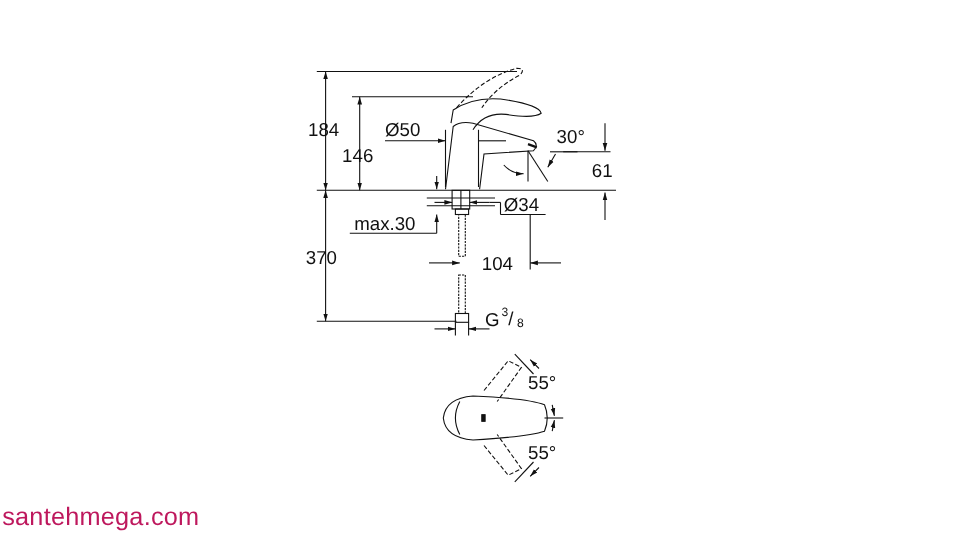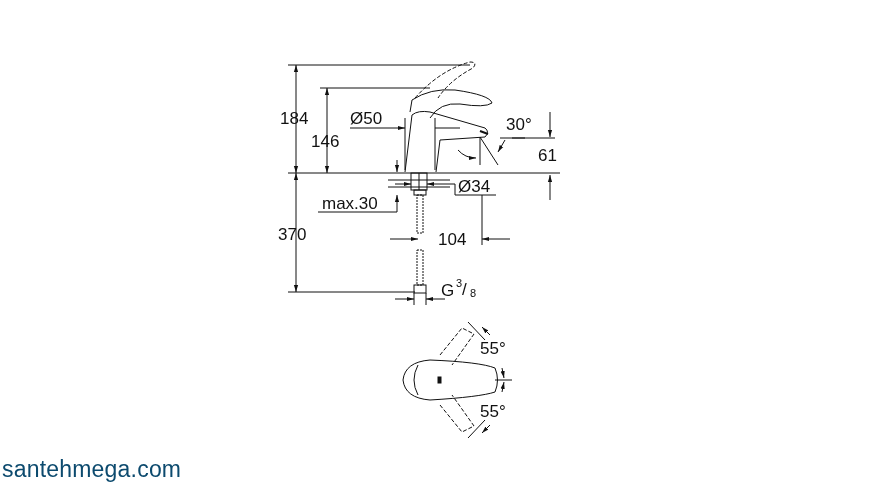--- a/index.html
+++ b/index.html
@@ -1,20 +1,20 @@
 <!DOCTYPE html>
 <html><head>
 <meta charset="utf-8">
 <style>
   html, body { margin:0; padding:0; background:#ffffff; }
   body { width:880px; height:500px; position:relative; overflow:hidden; font-family:"Liberation Sans", sans-serif; }
   svg { position:absolute; left:0; top:0; }
   .dim { font-family:"Liberation Sans", sans-serif; font-size:17px; fill:#111; }
   .small { font-size:11px; }
-  .watermark { position:absolute; left:2px; top:456px; font-size:23px; color:#0c4a6e; font-family:"Liberation Sans", sans-serif; letter-spacing:0.2px; }
+  .watermark { position:absolute; left:2px; top:456px; font-size:23px; color:#be185d; font-family:"Liberation Sans", sans-serif; letter-spacing:0.2px; }
 </style>
 </head>
 <body>
 
 <svg width="880" height="500" viewBox="0 0 880 500">
   <defs>
     <marker id="arr" viewBox="0 0 10 10" refX="10" refY="5" markerWidth="7" markerHeight="7" orient="auto-start-reverse">
       <path d="M0,2 L10,5 L0,8 z" fill="#111"></path>
     </marker>
   </defs>

